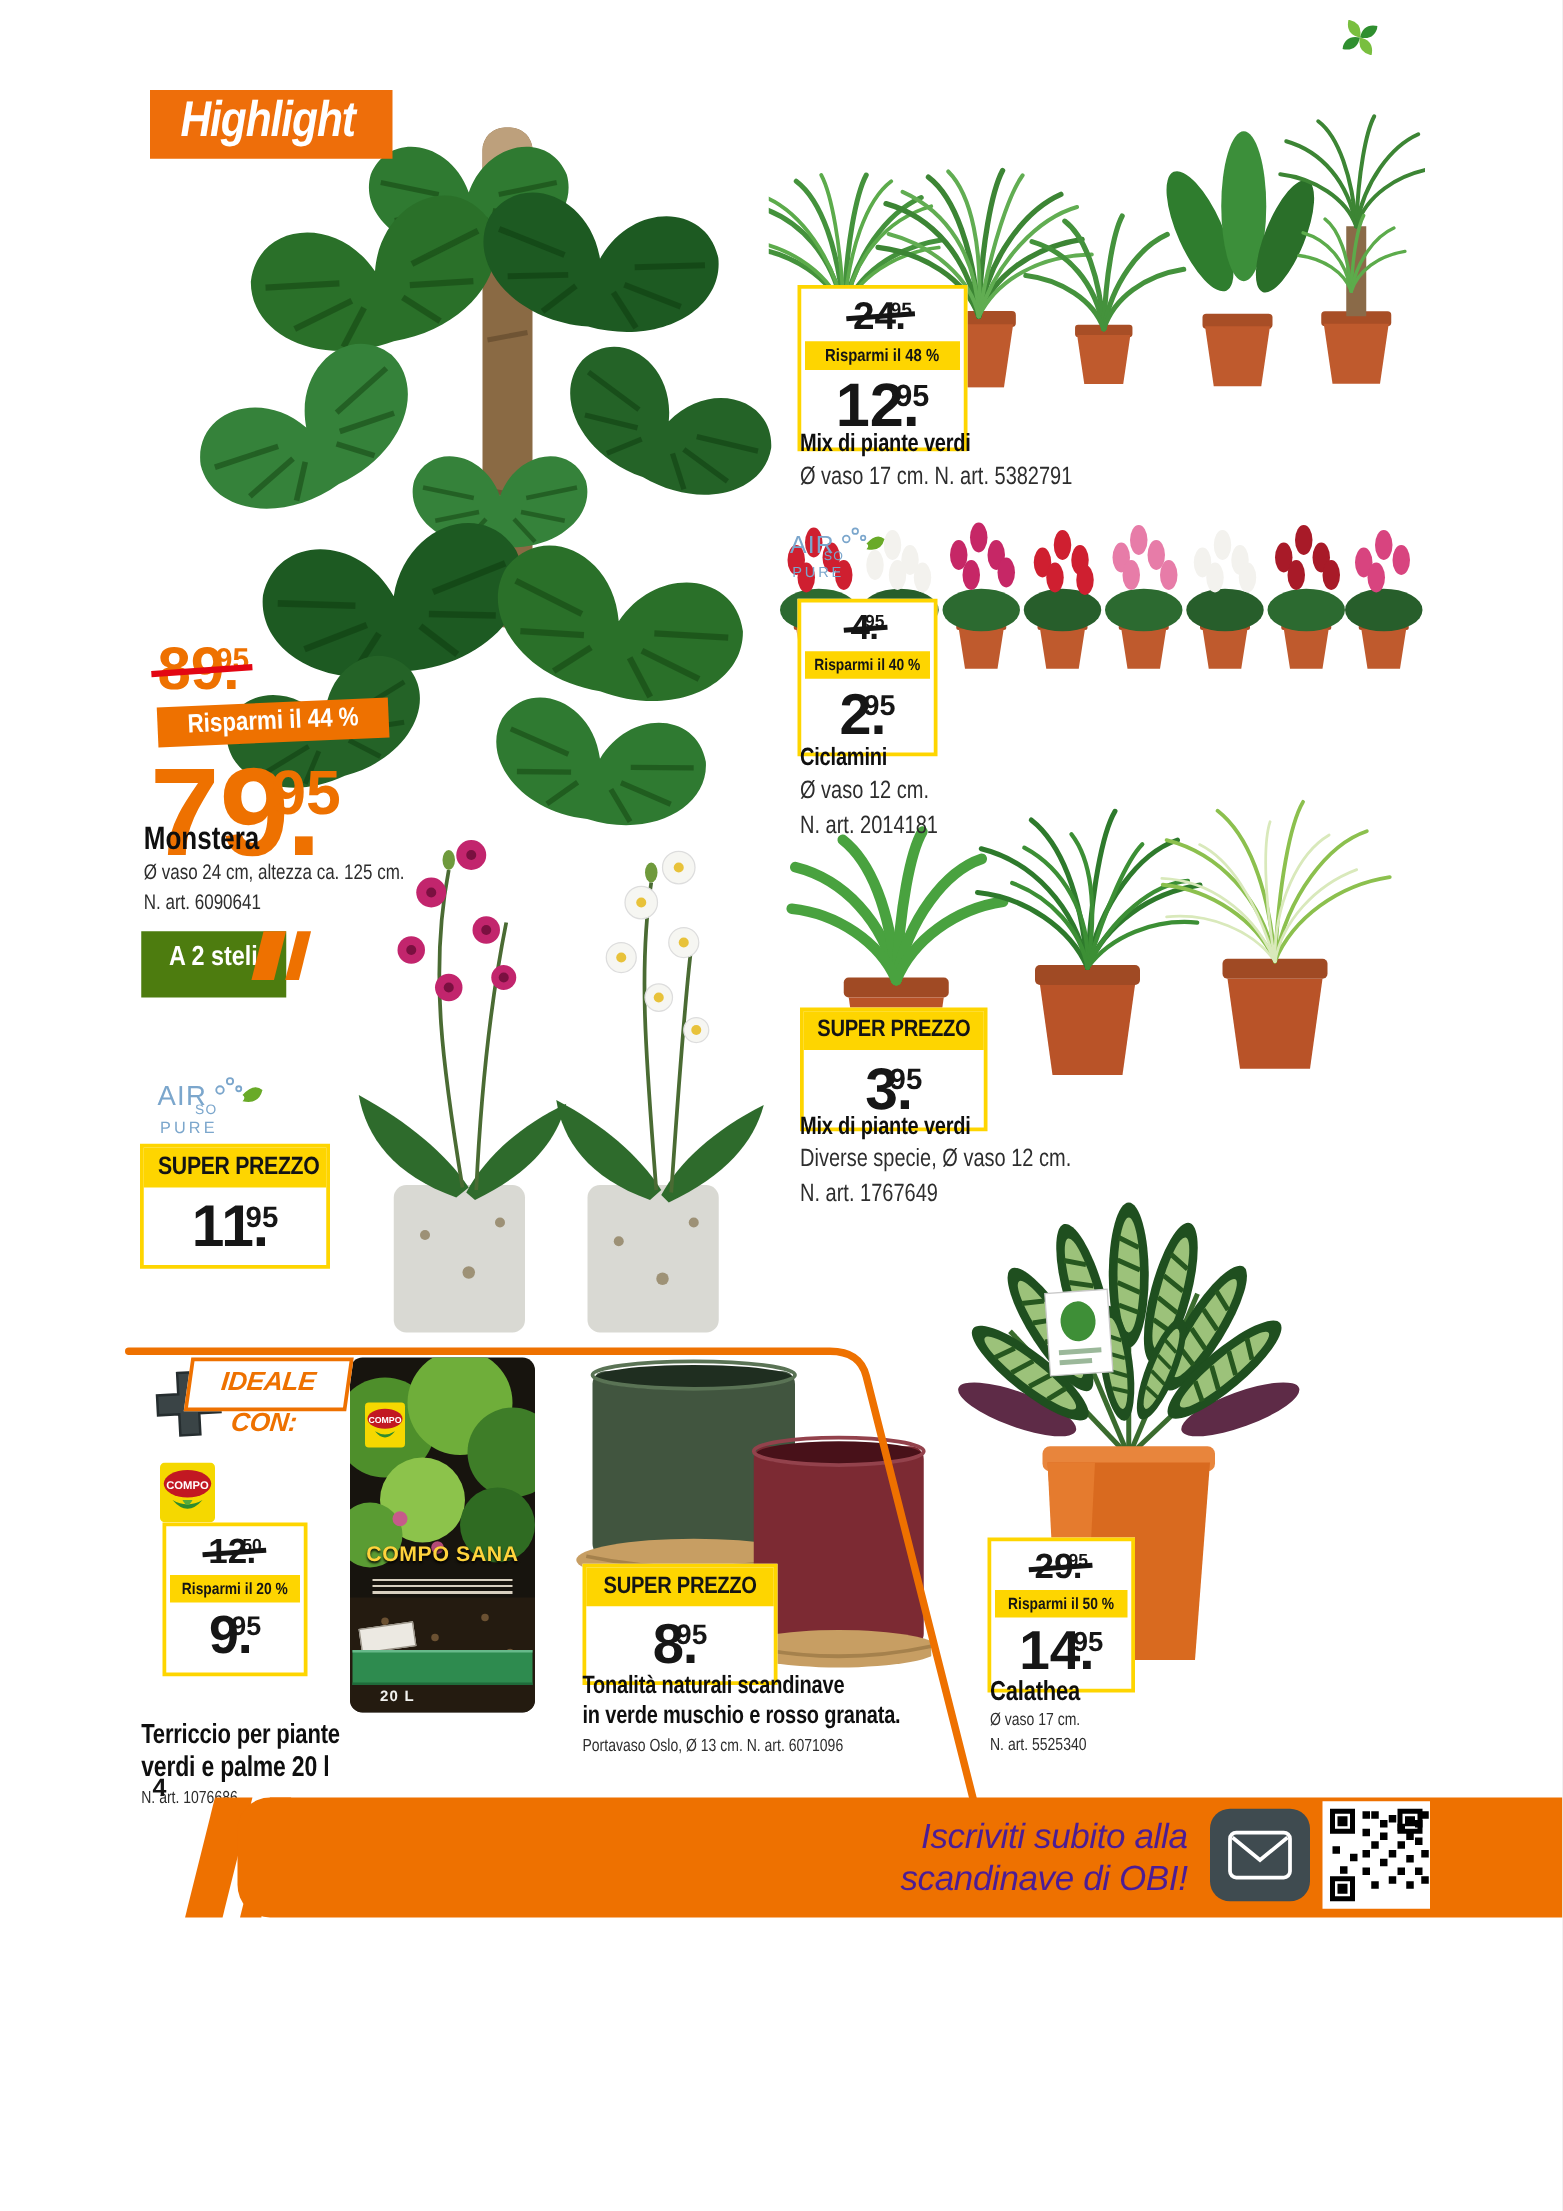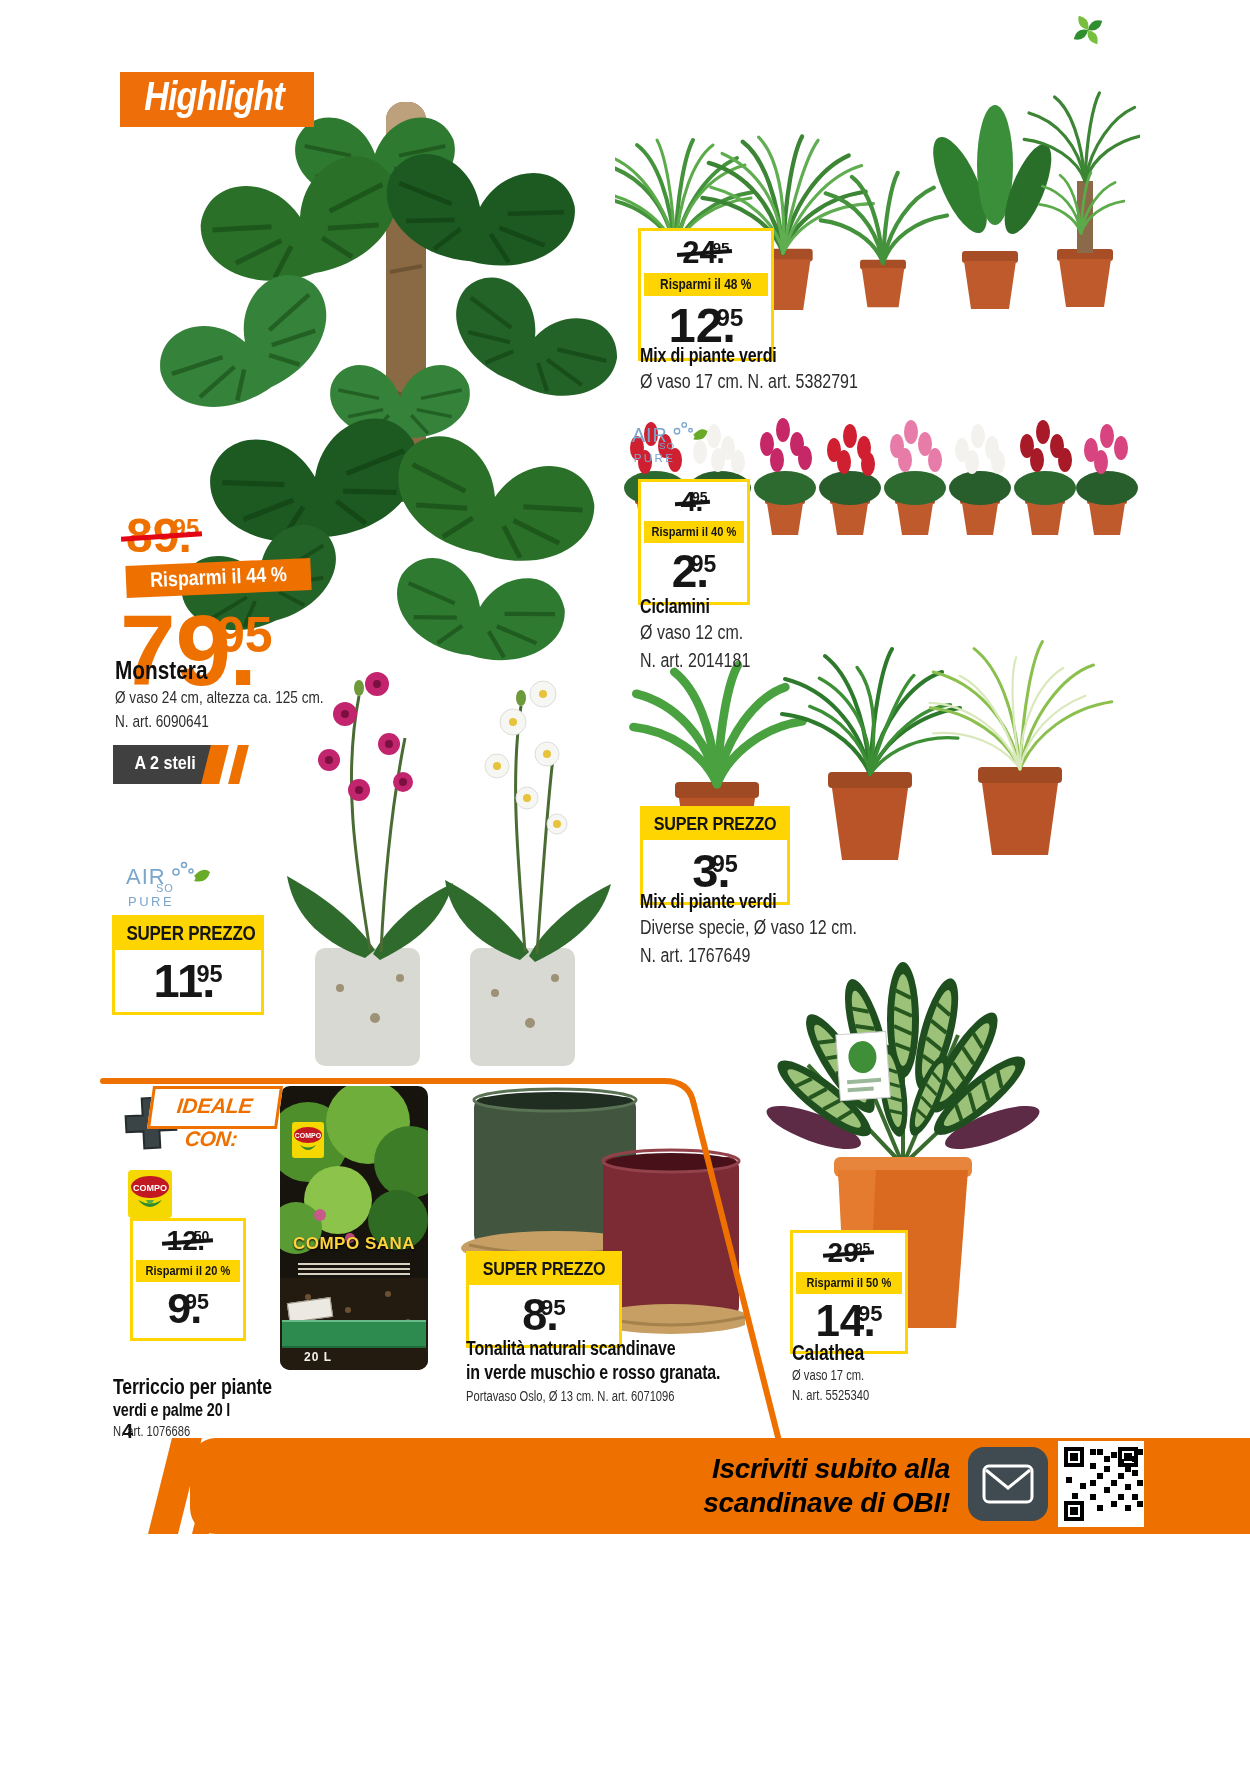--- a/index.html
+++ b/index.html
@@ -31,37 +31,37 @@
   .spbox{background:#fff;border:3px solid #fed500;text-align:center;padding:0 0 8px;box-sizing:border-box;}
   .spband{background:#fed500;font-weight:bold;padding:4px 0 5px;margin-bottom:7px;color:#141414;letter-spacing:-.3px;}
 
   .pname{font-weight:bold;font-size:20px;letter-spacing:-.2px;color:#0f0f0f;line-height:1.2;}
   .pdesc{font-size:20px;color:#2d2d2d;line-height:1.4;}
   .pname-lg{font-weight:bold;font-size:26px;color:#0f0f0f;}
   .pdesc-lg{font-size:17px;color:#2d2d2d;line-height:1.4;}
 
   .save-orange{background:#ee7100;color:#fff;font-weight:bold;font-size:21px;padding:3px 12px 5px;
                transform:rotate(-2.5deg);display:inline-block;}
-  .badge-orange{background:#404040;color:#fff;font-weight:bold;font-size:19px;padding:7px 16px 10px;display:inline-block;}
+  .badge-orange{background:#4d7c0f;color:#fff;font-weight:bold;font-size:22px;padding:7px 16px 20px;display:inline-block;}
   .stripe{background:#ee7100;transform:skewX(-14deg);}
 
   
   .airso{width:86px;height:50px;color:#7ba6cc;}
   .airso .a1{position:absolute;left:0;top:0;font-size:22px;letter-spacing:1px;}
   .airso .a2{position:absolute;left:30px;top:18px;font-size:11px;letter-spacing:1px;}
   .airso .a3{position:absolute;left:2px;top:30px;font-size:13px;letter-spacing:2.5px;}
 
   
   .ideale{border:3px solid #ee7100;background:#fff;transform:skewX(-8deg);text-align:center;}
   .ideale span{display:inline-block;transform:skewX(2deg);color:#ee7100;font-weight:bold;font-style:italic;
                font-size:21px;letter-spacing:-.3px;line-height:33px;}
 
   
   .nlband{background:#ee7100;border-radius:26px 0 0 26px;}
-  .nltext{color:#000000;font-weight:bold;font-style:italic;font-size:28px;line-height:1.2;text-align:right;letter-spacing:-.3px;}
+  .nltext{color:#4c1d95;font-weight:normal;font-style:italic;font-size:28px;line-height:1.2;text-align:right;letter-spacing:-.3px;}
   .envtile{background:#3f4b50;border-radius:16px;display:flex;align-items:center;justify-content:center;}
   .qr{background:#fff;}
   .qr .finder{position:absolute;width:20px;height:20px;border:4px solid #000;box-sizing:border-box;}
   .qr .fdot{position:absolute;width:8px;height:8px;background:#000;}
   .qr .qrpix{position:absolute;left:32px;top:8px;width:6px;height:6px;background:#000;
     box-shadow:7px 0 #000,14px 7px #000,0 14px #000,21px 3px #000,28px 10px #000,14px 17px #000,
     28px 24px #000,7px 24px #000,0 31px #000,21px 31px #000,35px 17px #000,42px 7px #000,42px 21px #000,
     35px 35px #000,14px 38px #000,28px 45px #000,0 45px #000,42px 45px #000,21px 52px #000,7px 56px #000,
     35px 56px #000,47px 31px #000,47px 0 #000,47px 52px #000,-24px 28px #000,-10px 34px #000,-18px 44px #000;}
 
@@ -655,21 +655,21 @@
     </div>
     <div class="yband" style="font-size:13px">
       <span class="cxc">Risparmi il 20 %</span>
     </div>
     <div class="price" style="font-size:43px">
       <span class="pi">9</span><span class="pc">95</span>
     </div>
   </div>
   <div class="abs z3" style="left:113px;top:1374px">
     <div class="pname" style="font-size:22px"><span class="cx">Terriccio per piante</span></div>
-    <div class="pname" style="font-size:18px"><span class="cx">verdi e palme 20 l</span></div>
+    <div class="pname" style="font-size:23px"><span class="cx">verdi e palme 20 l</span></div>
     <div class="pdesc" style="font-size:14px"><span class="cx">N. art. 1076686</span></div>
   </div>
 
   <div class="spbox abs z3" style="left:466px;top:1251px;width:156px">
     <div class="spband" style="font-size:19px">
       <span class="cxc">SUPER PREZZO</span>
     </div>
     <div class="price" style="font-size:45px">
       <span class="pi">8</span><span class="pc">95</span>
     </div>

